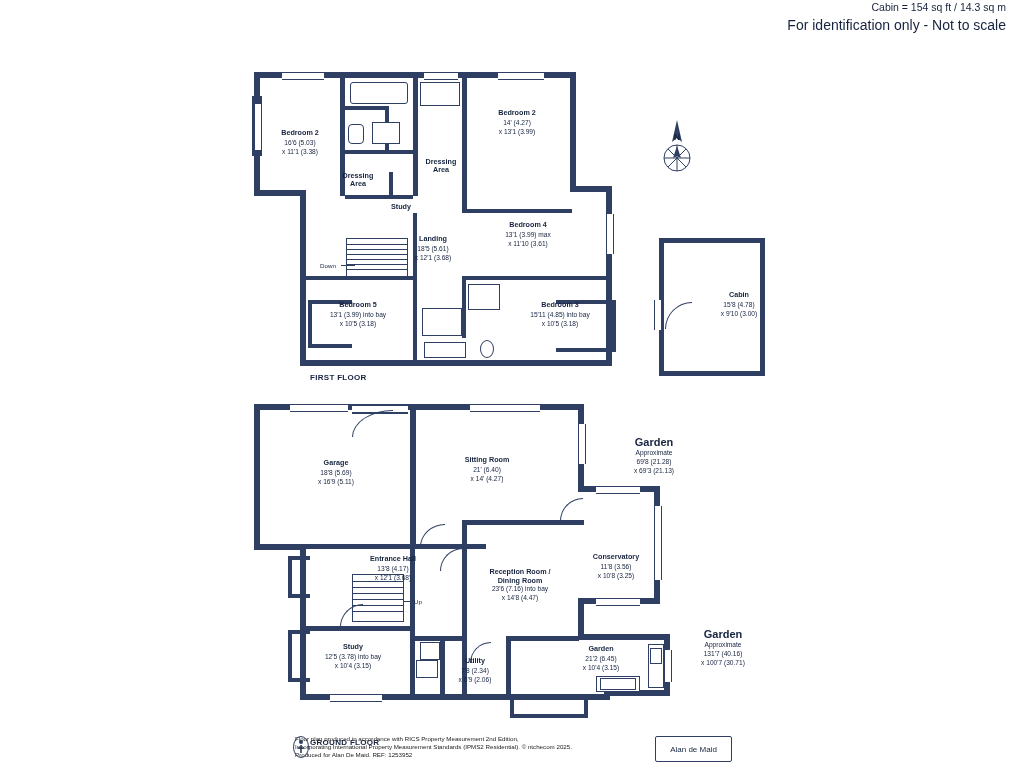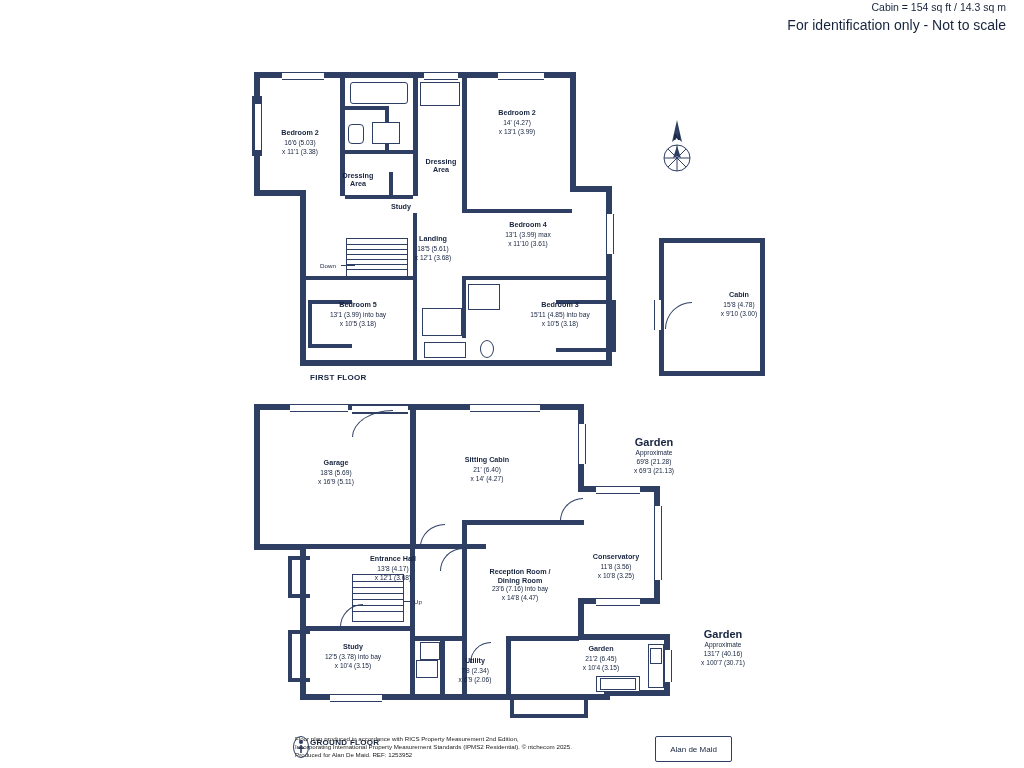--- a/index.html
+++ b/index.html
@@ -228,21 +228,21 @@
   <div class="door" style="left:340px;top:604px;width:22px;height:22px;"></div>
   <div class="door" style="left:470px;top:642px;width:20px;height:20px;"></div>
   <div class="door" style="left:560px;top:498px;width:22px;height:22px;"></div>
 
   <div class="lbl" style="left:288px;top:458px;width:96px;">
     <span class="nm">Garage</span>
     <span class="dim">18'8 (5.69)</span>
     <span class="dim">x 16'9 (5.11)</span>
   </div>
   <div class="lbl" style="left:440px;top:455px;width:94px;">
-    <span class="nm">Sitting Cabin</span>
+    <span class="nm">Sitting Room</span>
     <span class="dim">21' (6.40)</span>
     <span class="dim">x 14' (4.27)</span>
   </div>
   <div class="lbl" style="left:348px;top:554px;width:90px;">
     <span class="nm">Entrance Hall</span>
     <span class="dim">13'8 (4.17)</span>
     <span class="dim">x 12'1 (3.68)</span>
   </div>
   <div class="lbl" style="left:470px;top:568px;width:100px;line-height:8.6px;">
     <span class="nm">Reception Room /</span>

